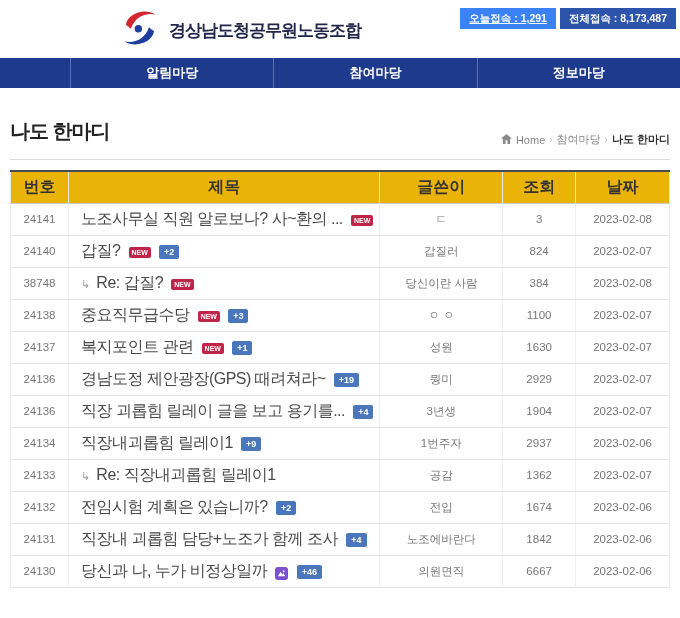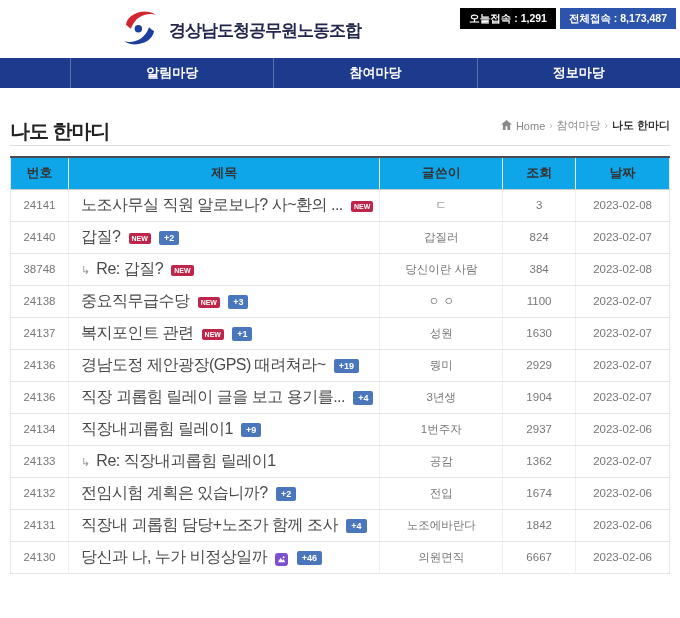--- a/index.html
+++ b/index.html
@@ -10,45 +10,45 @@
     color: #333;
     overflow: hidden;
   }
 
   
   .site-header { position: relative; height: 58px; background: #fff; padding-left: 44px; }
   .logo { position: absolute; left: 118px; top: 9px; display: flex; align-items: center; gap: 7px; cursor: pointer; }
   .site-title { font-size: 17px; font-weight: bold; color: #22264a; letter-spacing: -1px; }
   .stats { position: absolute; top: 8px; right: 4px; display: flex; gap: 4px; }
   .stat { color: #fff; font-size: 10.5px; font-weight: bold; padding: 5px 9px; line-height: 1; }
-  .stat-today { background: #000000; }
+  .stat-today { background: #3b82f6; text-decoration: underline; }
   .stat-total { background: #2c54ad; }
 
   
   .main-nav { display: flex; height: 30px; background: #1e3a8c; padding-left: 33px; }
   .nav-stub { width: 38px; border-right: 1px solid rgba(255,255,255,.28); }
   .nav-item {
     flex: 1; display: flex; align-items: center; justify-content: center;
     color: #fff; font-size: 13px; font-weight: bold; text-decoration: none;
     border-right: 1px solid rgba(255,255,255,.28); cursor: pointer;
   }
   .nav-item:last-child { border-right: none; }
 
   
   main { padding: 0 10px; }
-  .page-head { position: relative; margin-top: 30px; border-bottom: 1px solid #ddd; }
+  .page-head { position: relative; margin-top: 30px; padding-bottom: 14px; border-bottom: 1px solid #ddd; }
   .page-title { font-size: 20px; font-weight: bold; color: #222; letter-spacing: -1px; }
   .breadcrumb { position: absolute; right: 0; bottom: 12px; display: flex; align-items: center; gap: 4px; font-size: 11px; color: #888; }
   .breadcrumb a { color: #888; text-decoration: none; cursor: pointer; }
   .crumb-sep { color: #bbb; font-size: 10px; }
   .breadcrumb .current { color: #333; font-weight: bold; }
 
   
   table.board { width: 100%; border-collapse: collapse; margin-top: 10px; font-size: 12px; border-top: 2px solid #4a4a55; border-left: 1px solid #e8e8e8; border-right: 1px solid #e8e8e8; }
-  thead th { height: 32px; background: #0ea5e9; font-weight: bold; color: #333; font-size: 13px; border-bottom: 1px solid #ccc; border-left: 1px solid #e8e8e8; }
+  thead th { height: 32px; background: #eab308; font-weight: bold; color: #333; font-size: 16px; border-bottom: 1px solid #ccc; border-left: 1px solid #e8e8e8; }
   thead th:first-child { border-left: none; }
   tbody td { height: 32px; color: #777; text-align: center; border-bottom: 1px solid #e6e6e6; border-left: 1px solid #efefef; font-size: 11.5px; }
   tbody td:first-child { border-left: none; }
   td.title-cell { text-align: left; padding-left: 12px; }
   .post-title { color: #4a4a4a; font-size: 16px; text-decoration: none; cursor: pointer; letter-spacing: -0.5px; }
   .reply-icon { color: #999; margin-right: 3px; font-size: 11px; }
   .badge-new {
     display: inline-block; background: #bf2449; color: #fff;
     font-size: 7px; font-weight: bold; padding: 2px 3px; border-radius: 2px;
     margin-left: 5px; vertical-align: 1px; line-height: 1;

